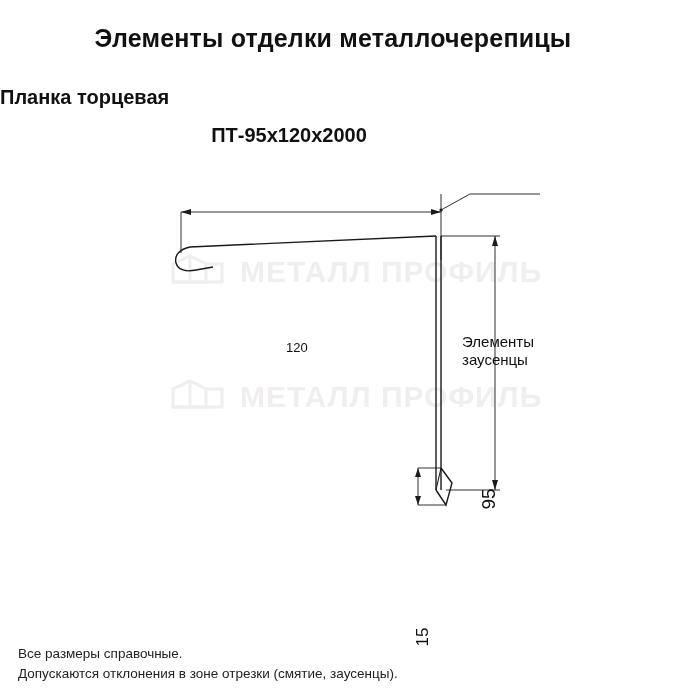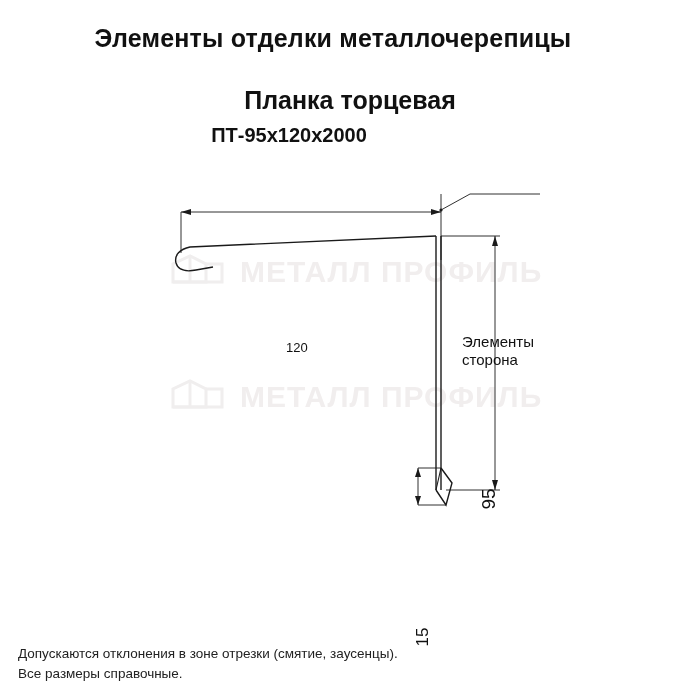--- a/index.html
+++ b/index.html
@@ -30,22 +30,21 @@
     font-size: 25px;
     font-weight: bold;
     letter-spacing: 0.2px;
     color: #111;
   }
   .subtitle {
     position: absolute;
     top: 86px;
     left: 0;
     width: 700px;
-    text-align: center;
-    font-size: 25px;
+    font-size: 20px;
     font-weight: bold;
     color: #111;
   }
   .code {
     position: absolute;
     top: 124px;
     left: 0;
     width: 578px;
     text-align: center;
     font-size: 20px;
@@ -189,22 +188,22 @@
         <circle cx="441" cy="60" r="1.6" fill="#1a1a1a" stroke="none"></circle>
       </g>
     </svg>
 
     <div class="dim-120">120</div>
     <div class="dim-95">95</div>
     <div class="dim-15">15</div>
 
     <div class="face-label">
       <span>Элементы</span><br>
-      <span>сторона</span>
+      <span>заусенцы</span>
     </div>
   </div>
 
   <div class="footer">
+    <div>Все размеры справочные.</div>
     <div>Допускаются отклонения в зоне отрезки (смятие, заусенцы).</div>
-    <div>Все размеры справочные.</div>
   </div>
 
 </div>
 
 </body></html>

